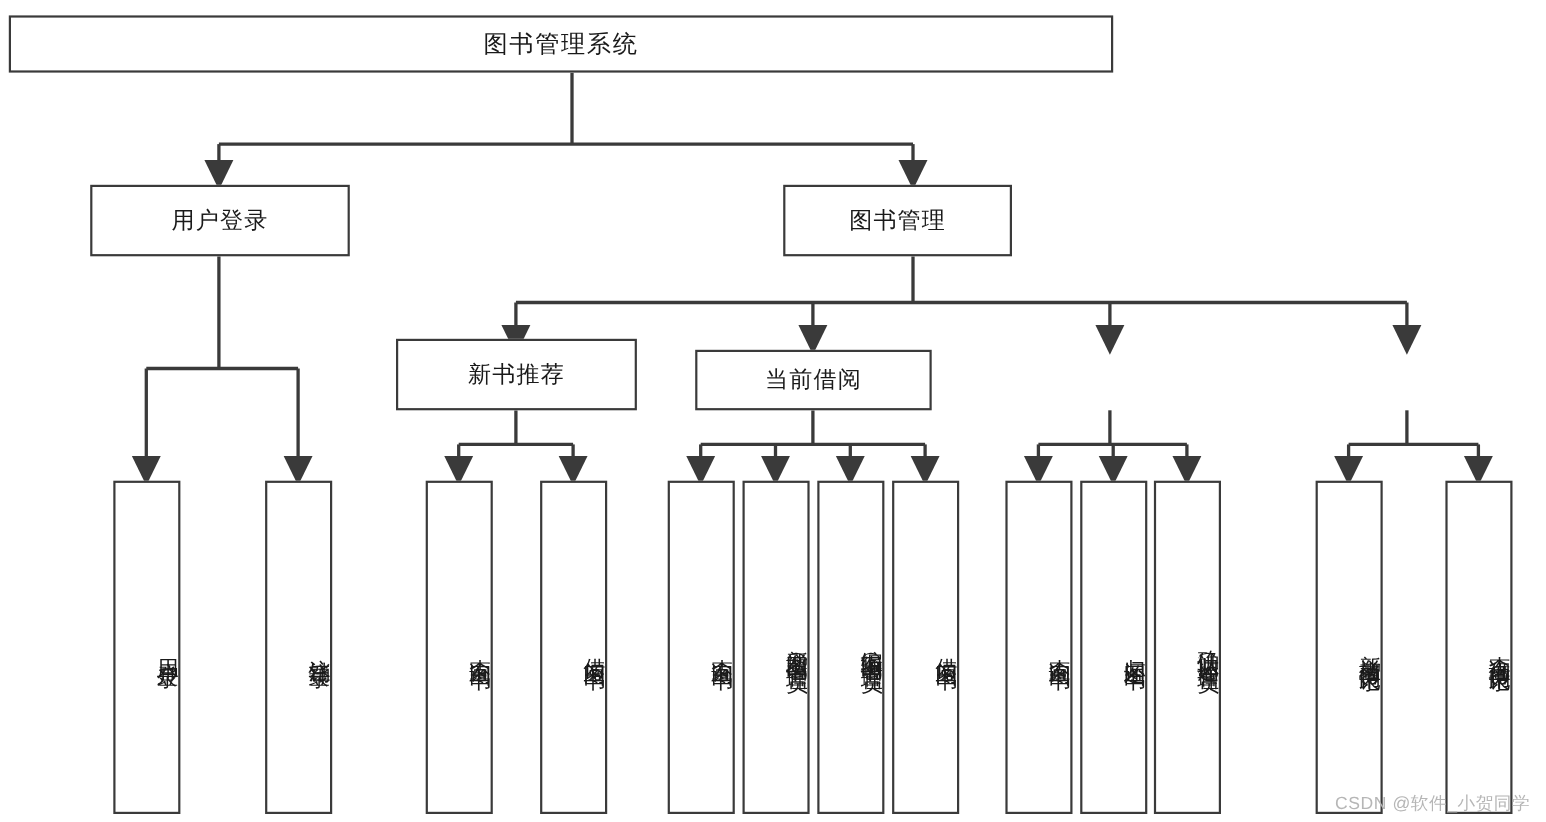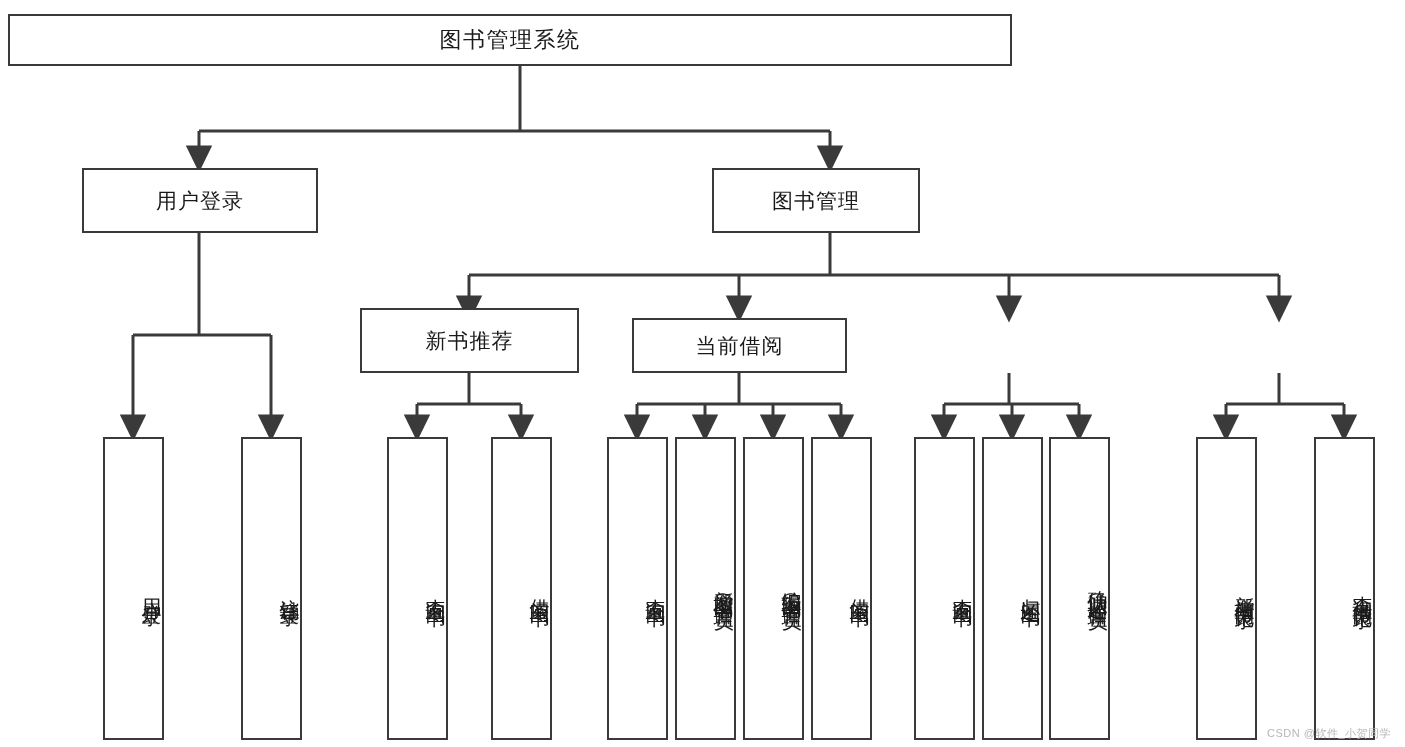--- a/index.html
+++ b/index.html
@@ -61,21 +61,21 @@
   }
   .node-v > span {
     writing-mode: vertical-rl;
     text-orientation: upright;
     display: block;
   }
   .watermark {
     position: absolute;
     right: 14px;
     bottom: 6px;
-    font-size: 11px;
+    font-size: 16px;
     color: #b6b6b6;
     white-space: nowrap;
     letter-spacing: 0.5px;
     font-family: "Liberation Sans", "DejaVu Sans", sans-serif;
   }
 </style>
 </head>
 <body>
 
 <div id="diagram-root">

